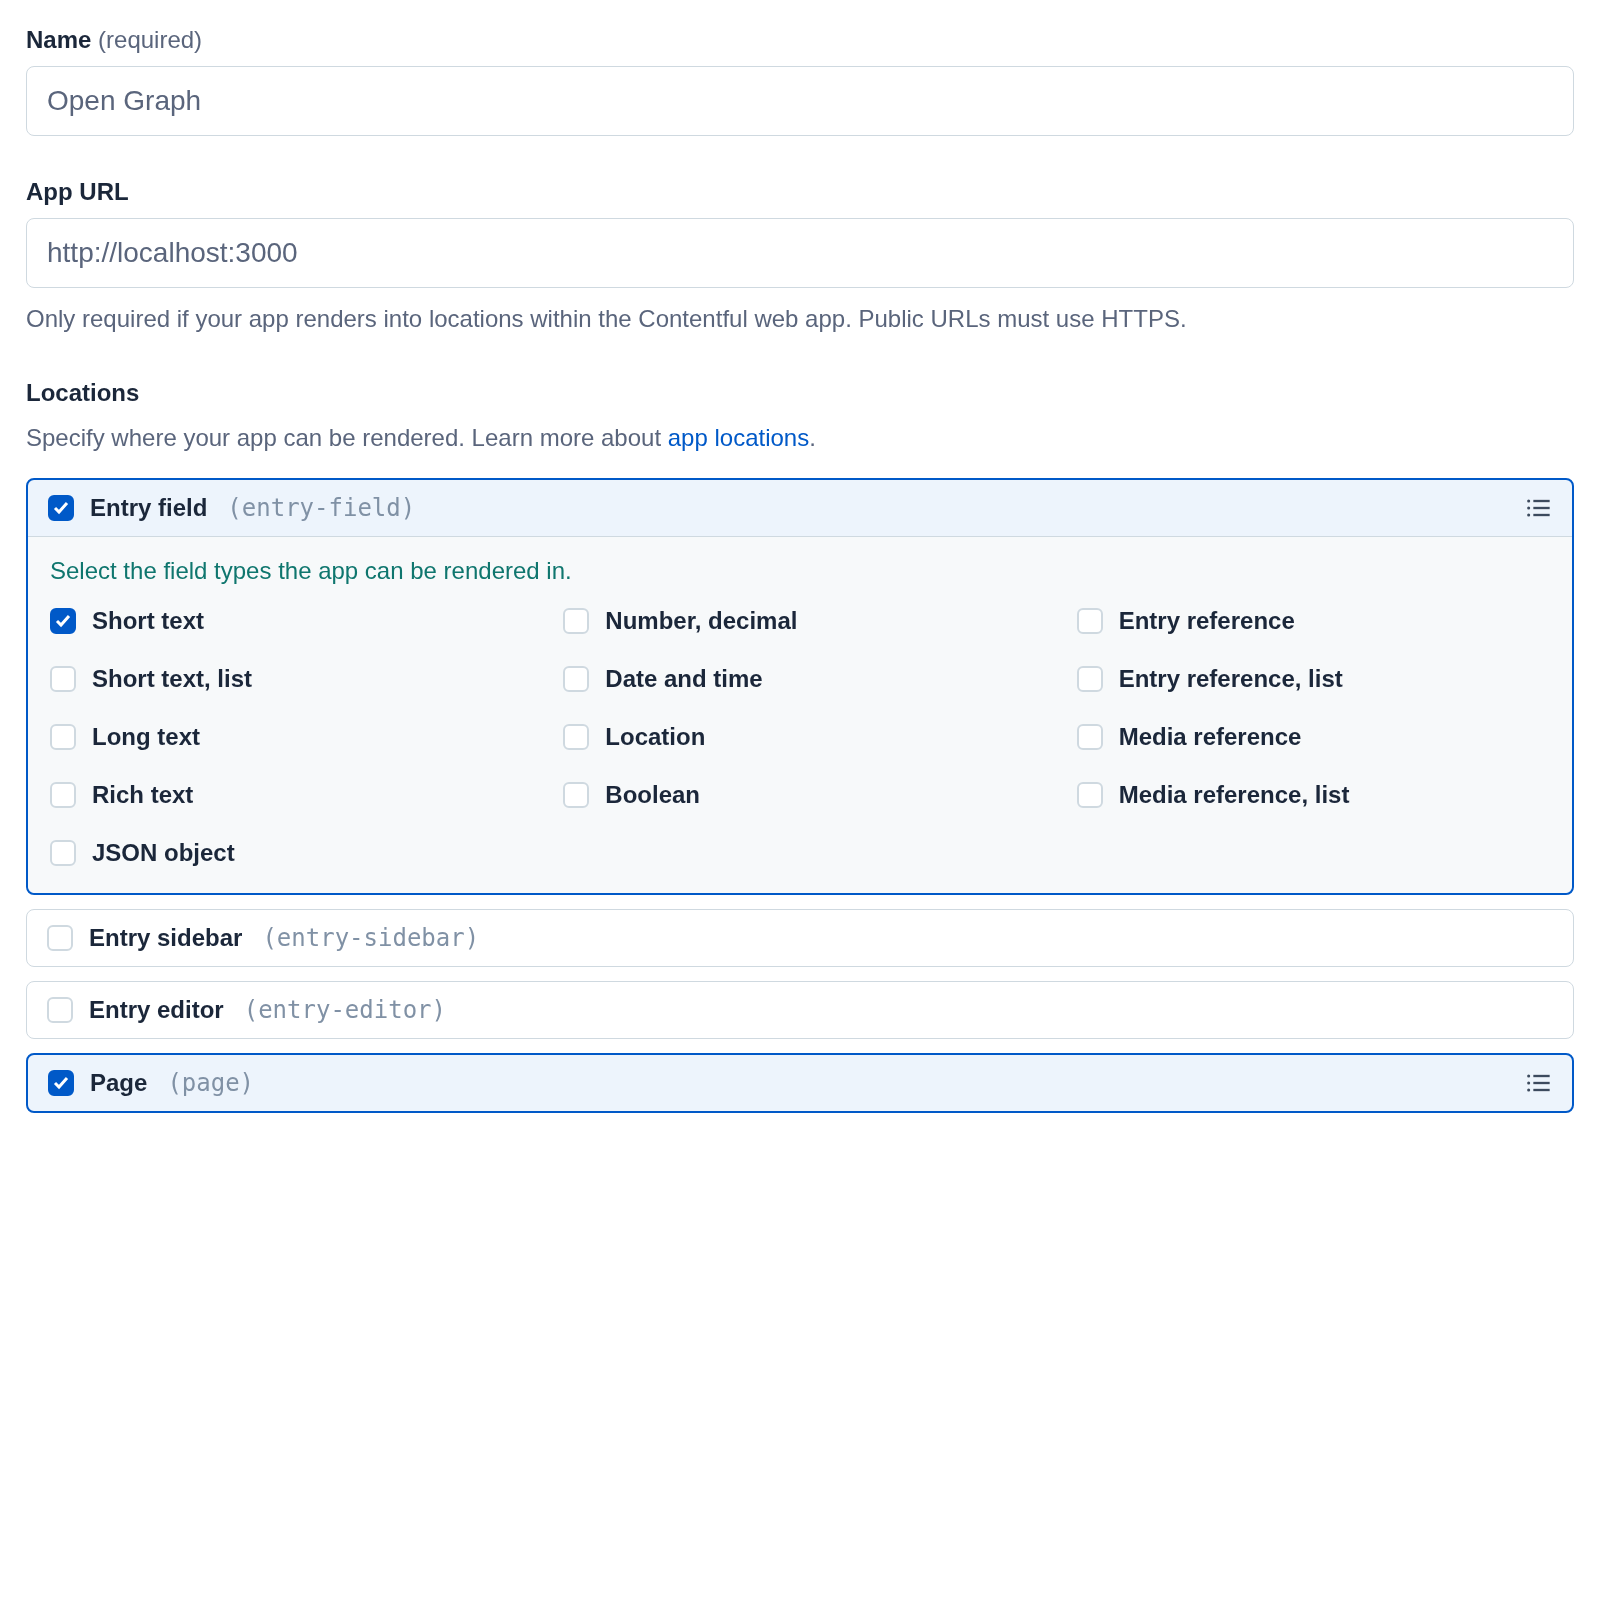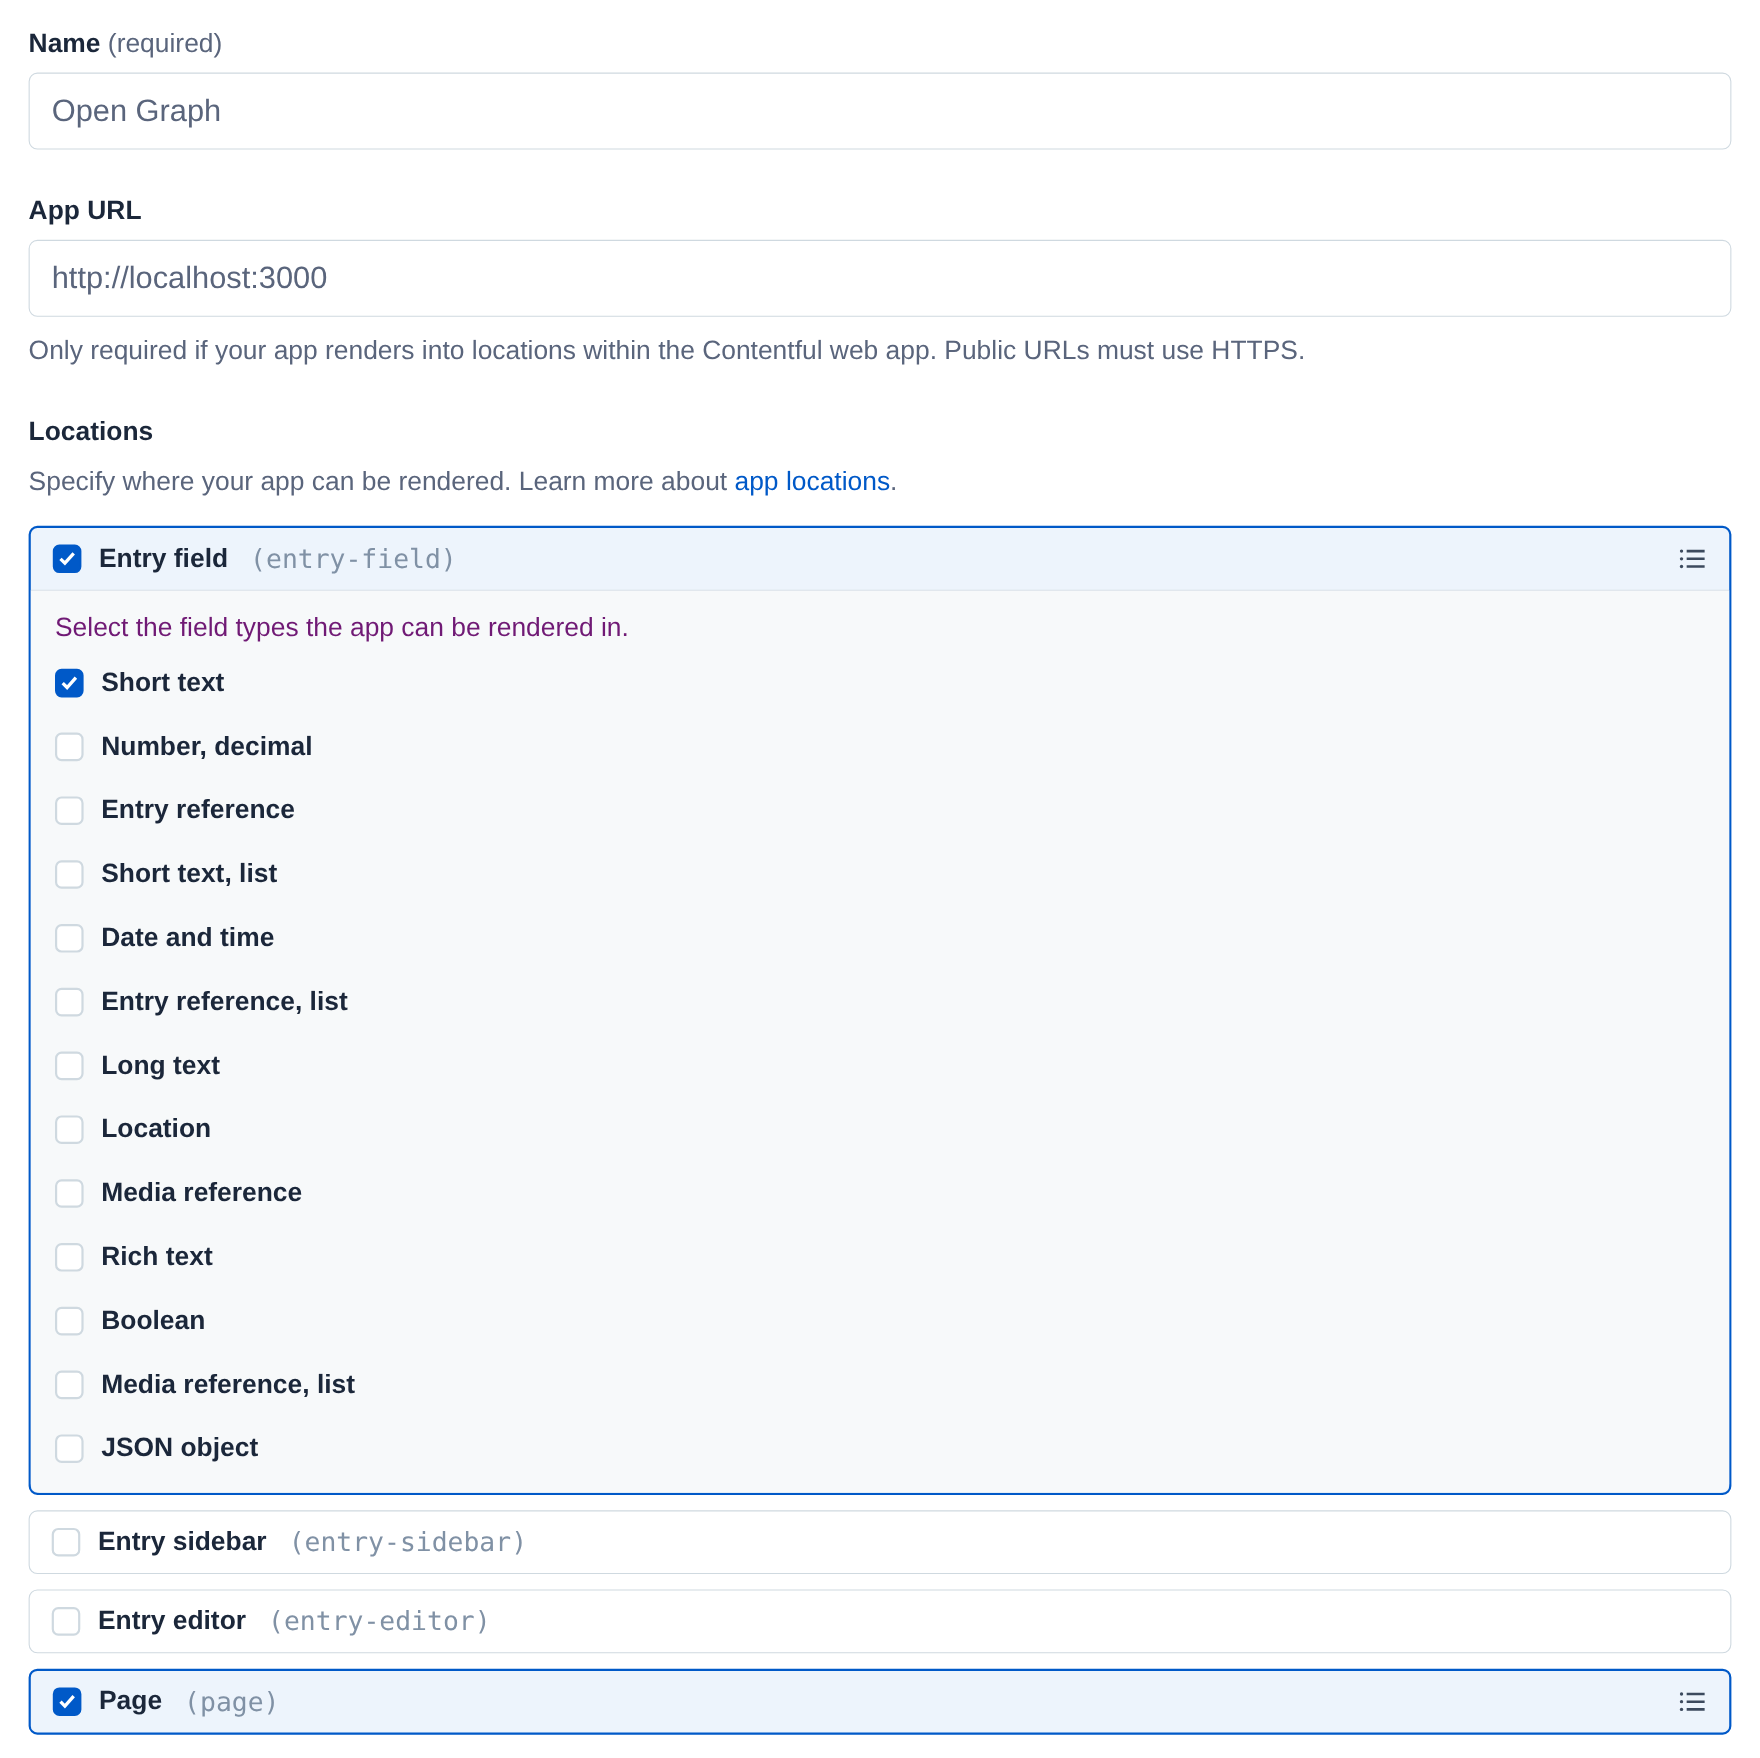--- a/index.html
+++ b/index.html
@@ -95,26 +95,26 @@
   }
   .drag-icon svg { width: 28px; height: 28px; }
   .field-types-panel {
     border-top: 1px solid #cfd9e0;
     background: #f7f9fa;
     padding: 20px 22px 26px 22px;
     border-bottom-left-radius: 8px;
     border-bottom-right-radius: 8px;
   }
   .field-types-panel .panel-help {
-    color: #701a75;
+    color: #0f766e;
     margin-bottom: 22px;
   }
   .field-grid {
     display: grid;
-    grid-template-columns: repeat(1, 1fr);
+    grid-template-columns: repeat(3, 1fr);
     column-gap: 40px;
     row-gap: 30px;
   }
   .field-option {
     display: flex;
     align-items: center;
     gap: 16px;
   }
   .field-option .ft-label {
     font-weight: 600;

